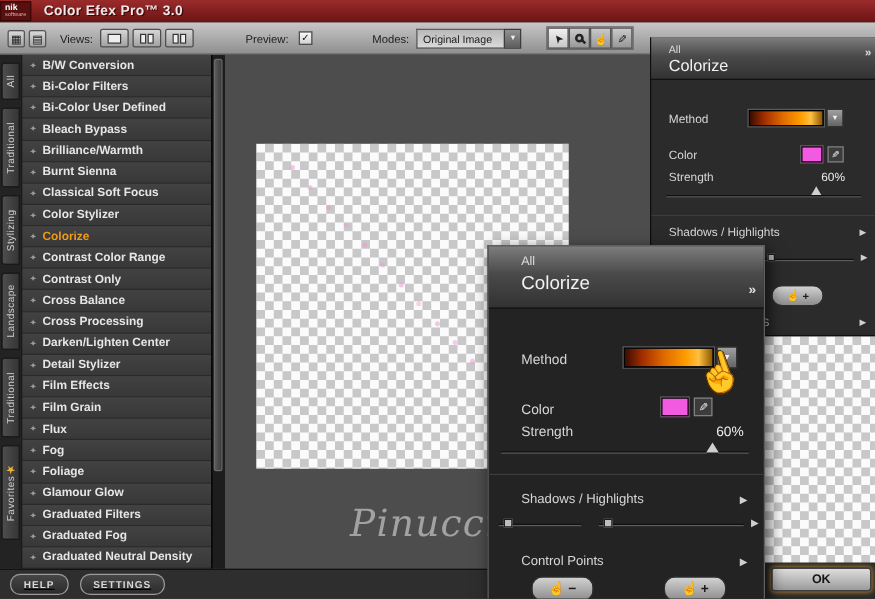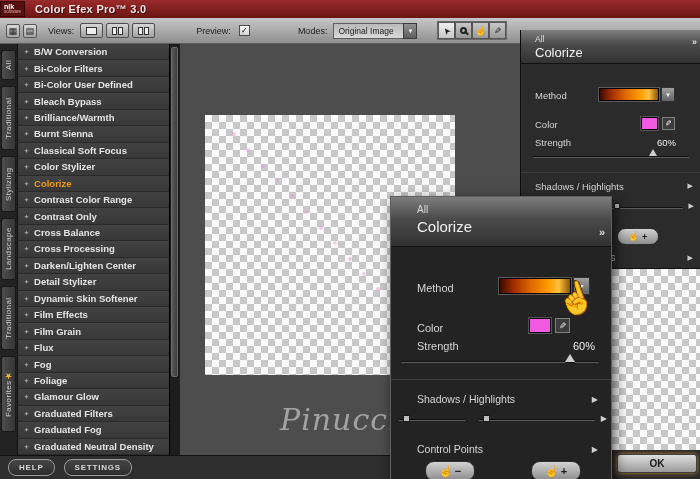--- a/index.html
+++ b/index.html
@@ -80,21 +80,21 @@
     115px 112px 0 1px rgba(236,150,210,.5),129px 127px 0 1px rgba(236,150,210,.4),
     144px 143px 0 1px rgba(236,150,210,.5),158px 158px 0 1px rgba(236,150,210,.45),
     172px 173px 0 1px rgba(236,150,210,.5),187px 189px 0 1px rgba(236,150,210,.4),
     201px 204px 0 1px rgba(236,150,210,.5),216px 220px 0 1px rgba(236,150,210,.45),
     230px 236px 0 1px rgba(236,150,210,.5);}
   .watermark{position:absolute;left:100px;top:358px;font-family:"DejaVu Serif",serif;font-style:italic;
     font-size:30px;color:rgba(178,178,178,.85);letter-spacing:1px;}
 
   
   .bottombar{position:absolute;left:0;top:455px;width:700px;height:24px;background:#2e2e2e;
-    border-top:1px solid #121212;display:flex;align-items:center;gap:9px;padding-left:8px;z-index:1;}
+    border-top:1px solid #121212;display:flex;align-items:center;gap:9px;padding-left:8px;z-index:1;text-decoration:underline;}
   .bbtn{height:17px;border-radius:8px;background:linear-gradient(#464646,#2c2c2c);border:1px solid #9a9a9a;
     color:#d8d8d8;font-size:8px;font-weight:bold;letter-spacing:.8px;display:flex;align-items:center;
     justify-content:center;padding:0 10px;}
 
   
   .rightpanel{position:absolute;left:520px;top:30px;width:180px;height:449px;background:#2b2b2b;
     border-left:1px solid #0d0d0d;z-index:2;}
   .p-header{position:absolute;left:0;top:0;width:100%;background:linear-gradient(#7d7d7d,#4a4a4a 45%,#323232);
     border-bottom:1px solid #121212;}
   .scope{position:absolute;color:#dcdcdc;}
@@ -317,24 +317,20 @@
       <div class="flt">
         <span class="blt">✦</span>
         <span class="flbl">Darken/Lighten Center</span>
       </div>
       <div class="flt">
         <span class="blt">✦</span>
         <span class="flbl">Detail Stylizer</span>
       </div>
       <div class="flt">
         <span class="blt">✦</span>
-        <span class="flbl">Dynamic Skin Softener</span>
-      </div>
-      <div class="flt">
-        <span class="blt">✦</span>
         <span class="flbl">Film Effects</span>
       </div>
       <div class="flt">
         <span class="blt">✦</span>
         <span class="flbl">Film Grain</span>
       </div>
       <div class="flt">
         <span class="blt">✦</span>
         <span class="flbl">Flux</span>
       </div>

